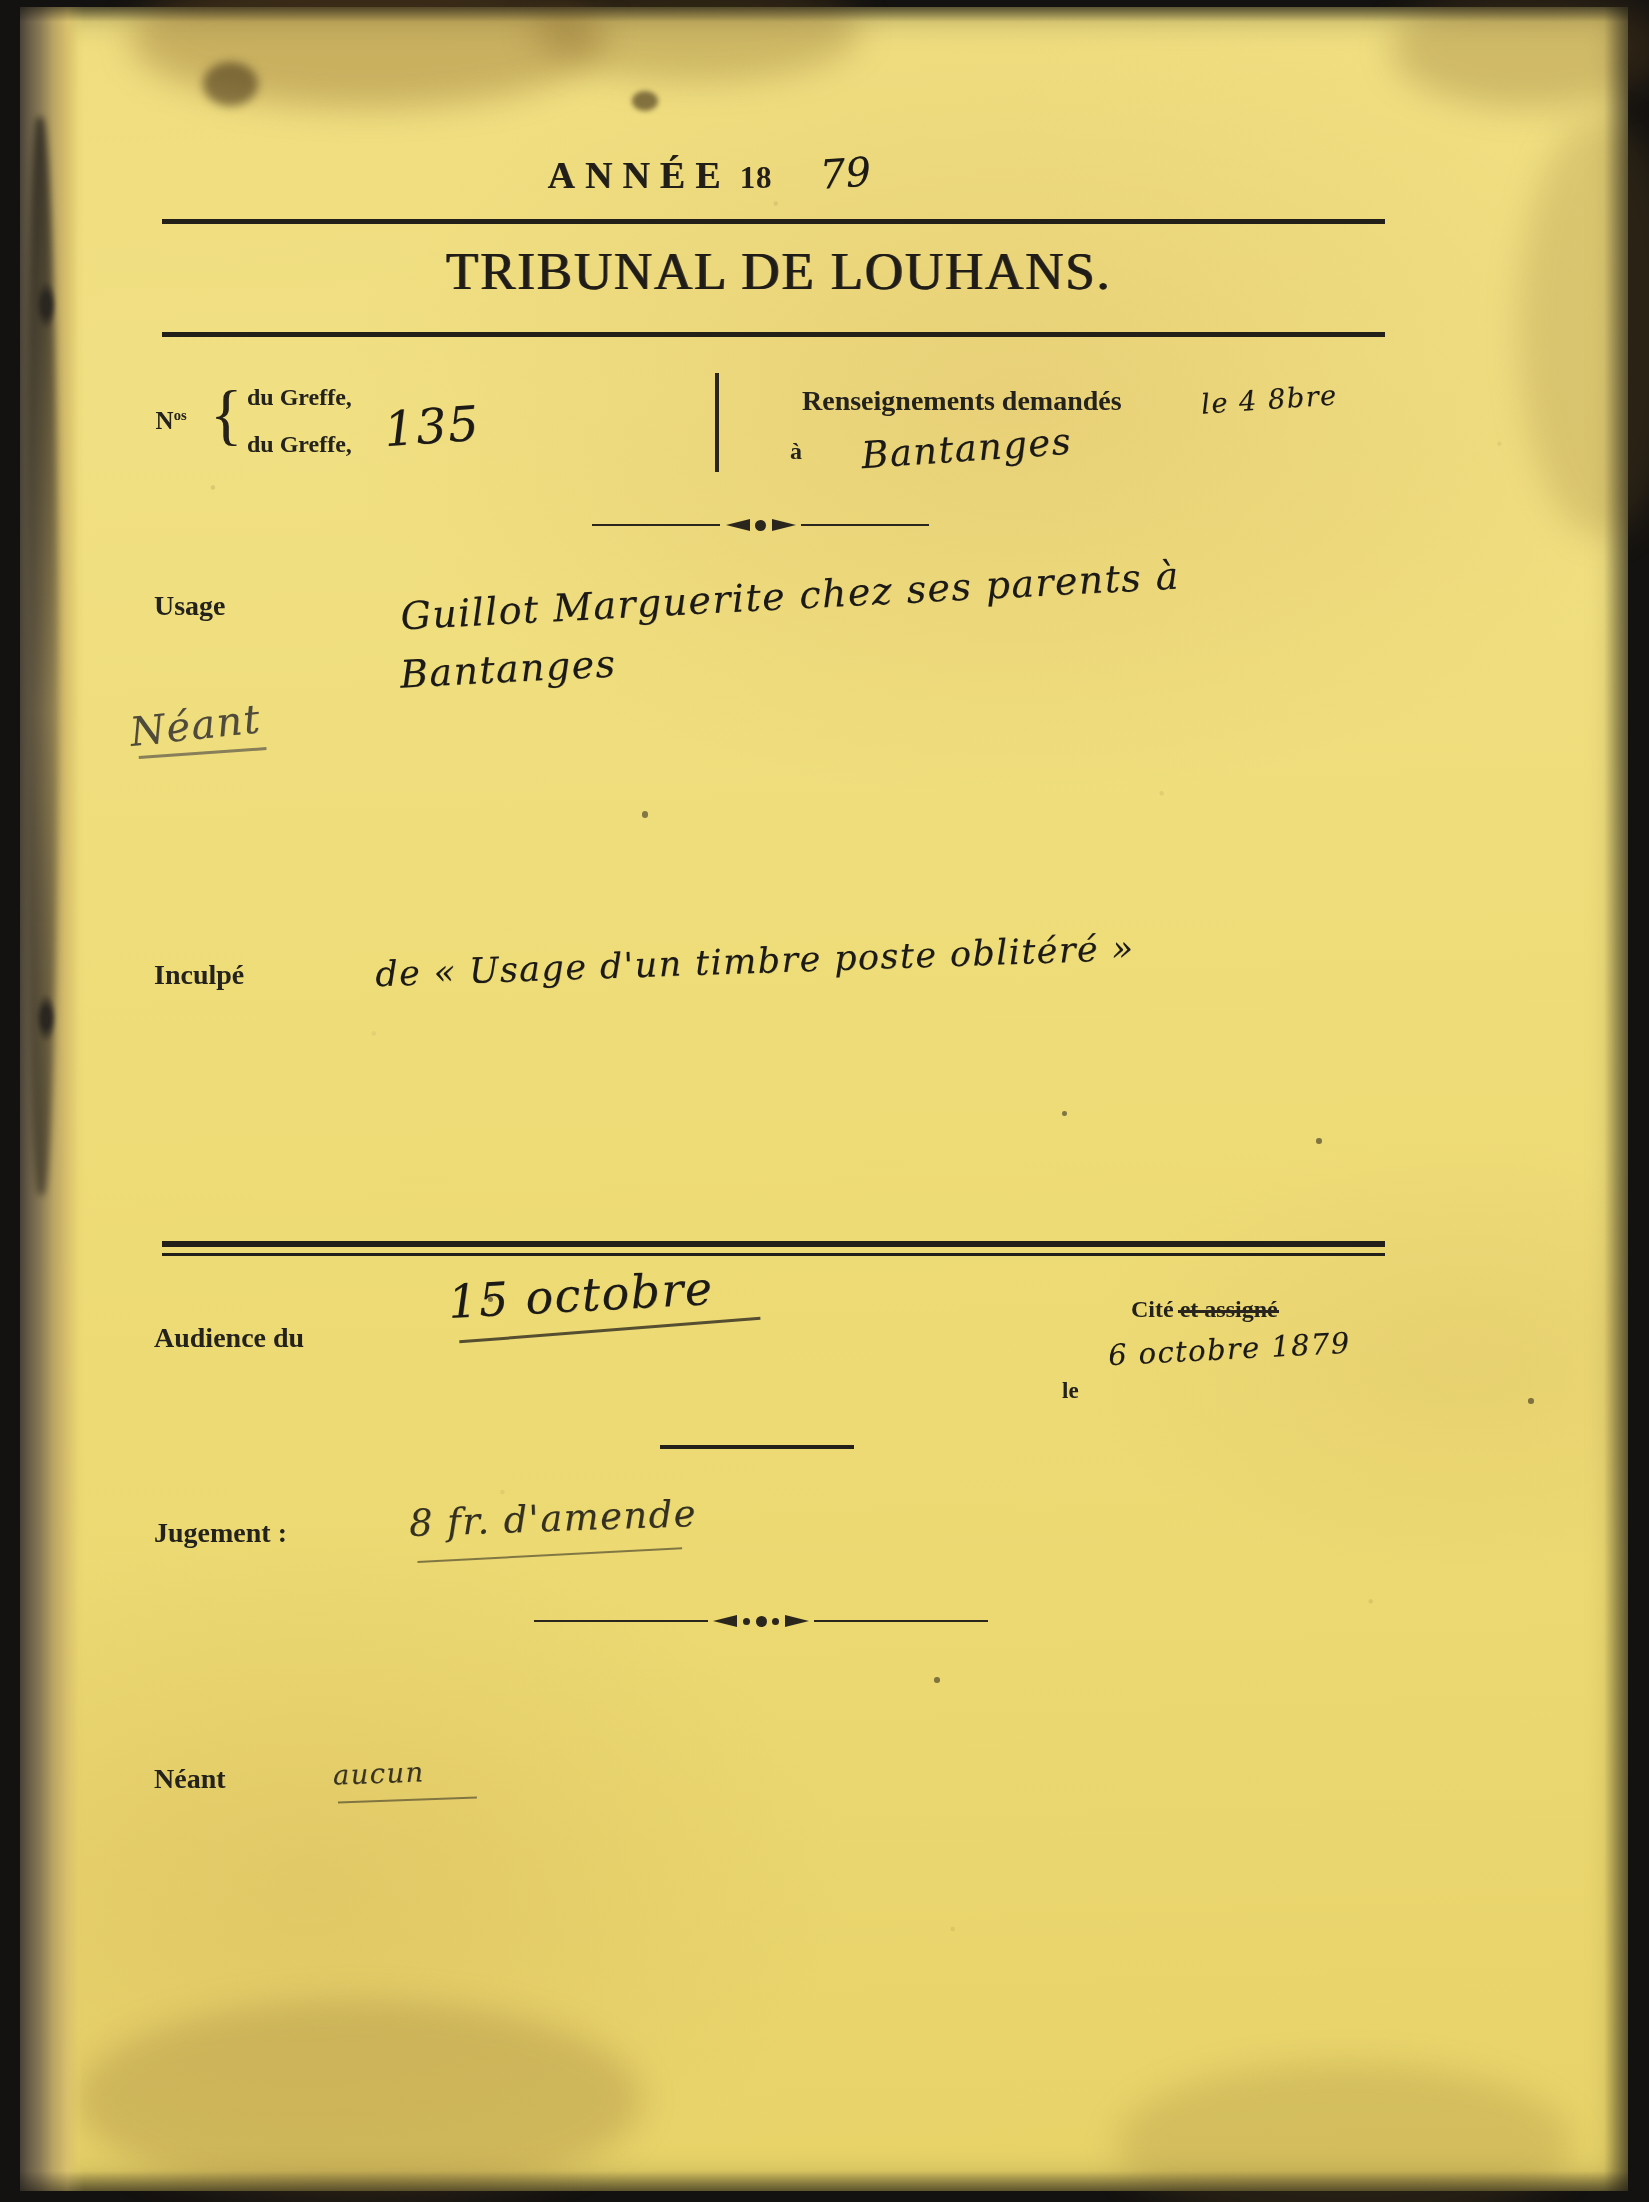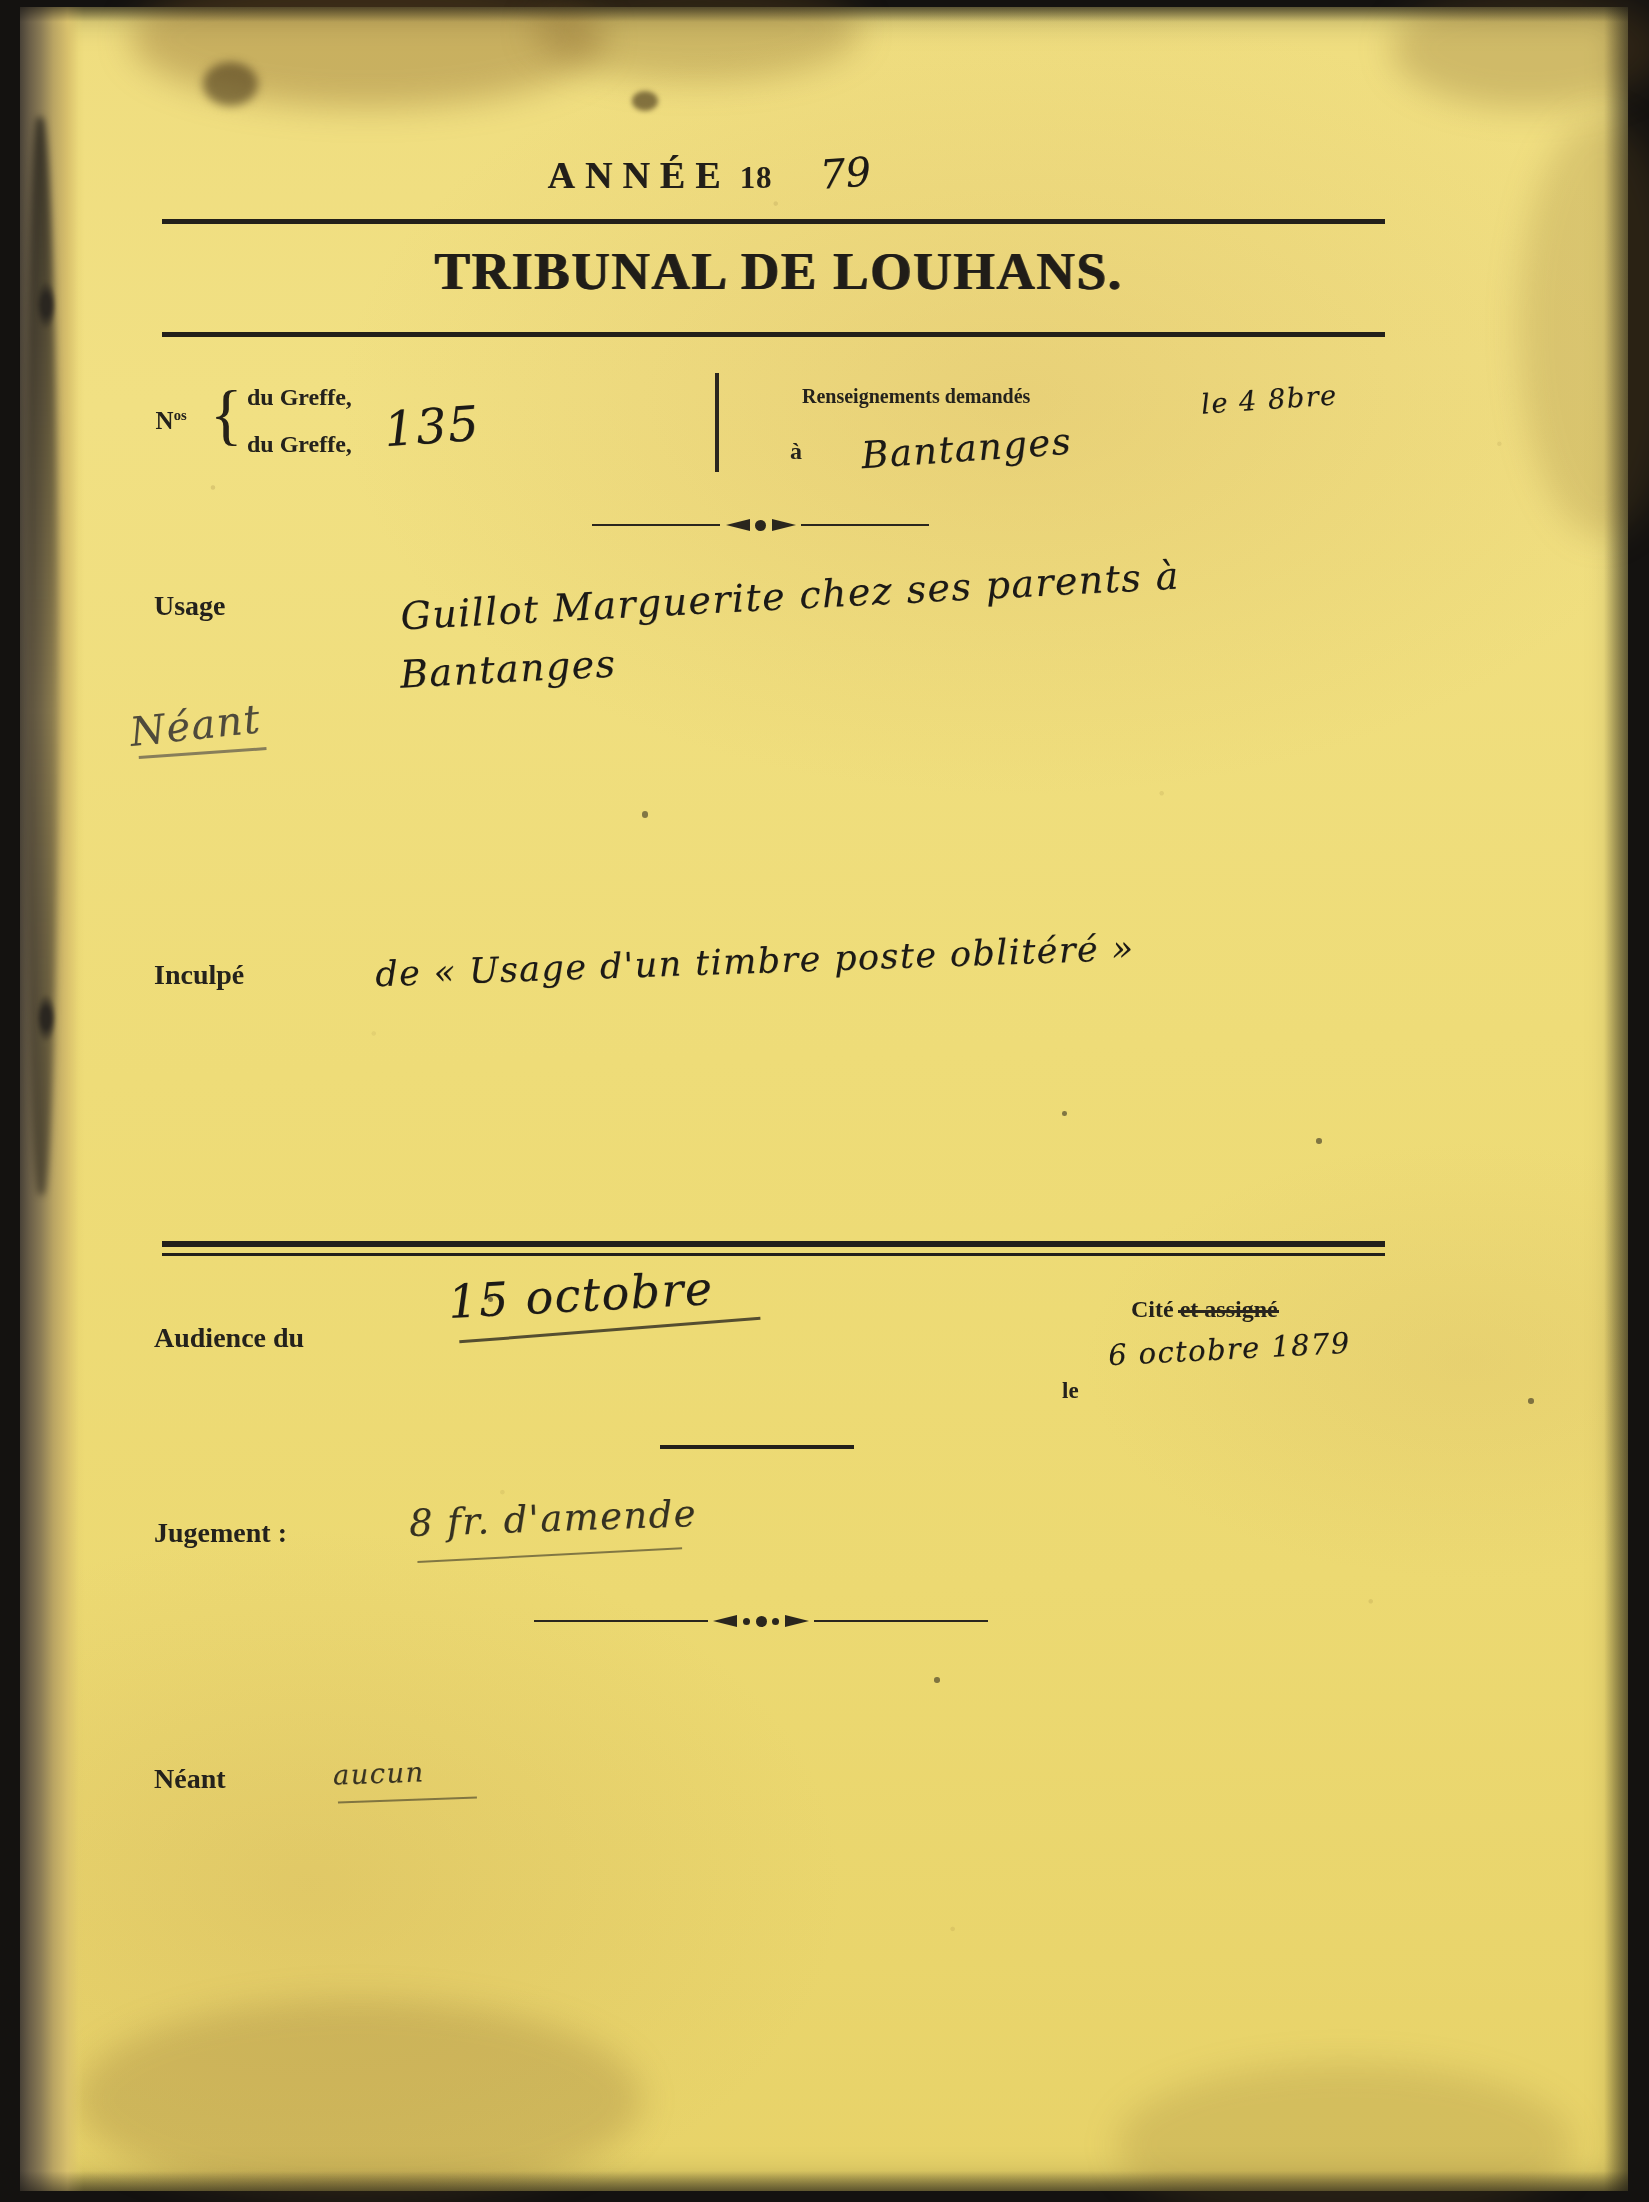--- a/index.html
+++ b/index.html
@@ -163,21 +163,21 @@
   .rule.r-mid-a  { left: 32px;  top: 1179px; width: 1223px; height: 5.5px; }
   .rule.r-mid-b  { left: 32px;  top: 1191px; width: 1223px; height: 2.7px; }
   .rule.r-short  { left: 530px; top: 1383px; width: 194px;  height: 3.7px; }
 
   .title {
     position: absolute;
     left: 0;
     top: 179px;
     width: 1297px;
     text-align: center;
-    font-weight: bold;
+    font-weight: normal;
     font-size: 53px;
     letter-spacing: 1.8px;
     color: #201d18;
     font-family: "Liberation Serif", serif;
     text-shadow: 1.1px 0 0 rgba(32,29,24,0.85), -0.5px 0 0 rgba(32,29,24,0.5);
   }
 
   
   .no-label {
     position: absolute;
@@ -216,21 +216,21 @@
     top: 311px;
     width: 3.7px;
     height: 99px;
     background: #2a261e;
   }
   .lbl-rens {
     position: absolute;
     left: 672px;
     top: 323px;
     font-weight: bold;
-    font-size: 20px;
+    font-size: 28px;
   }
   .lbl-a {
     position: absolute;
     left: 660px;
     top: 376px;
     font-weight: bold;
     font-size: 24px;
   }
 
   

